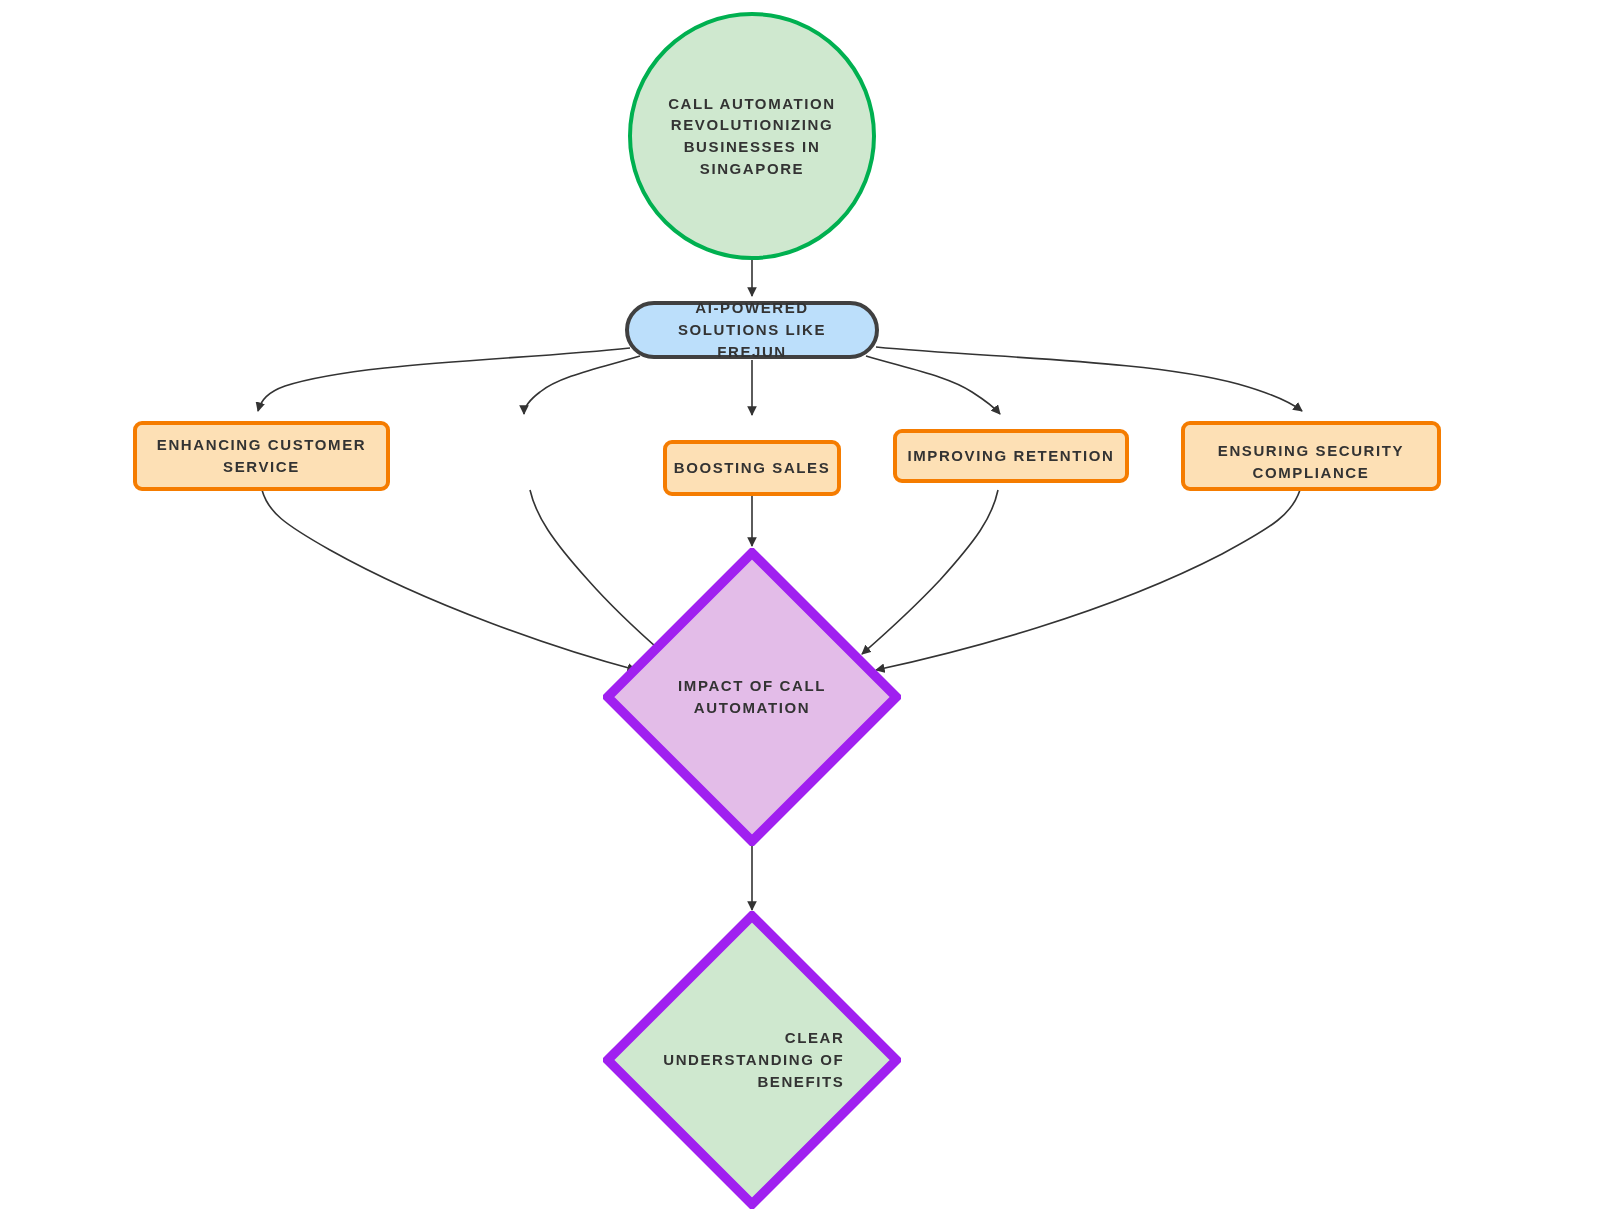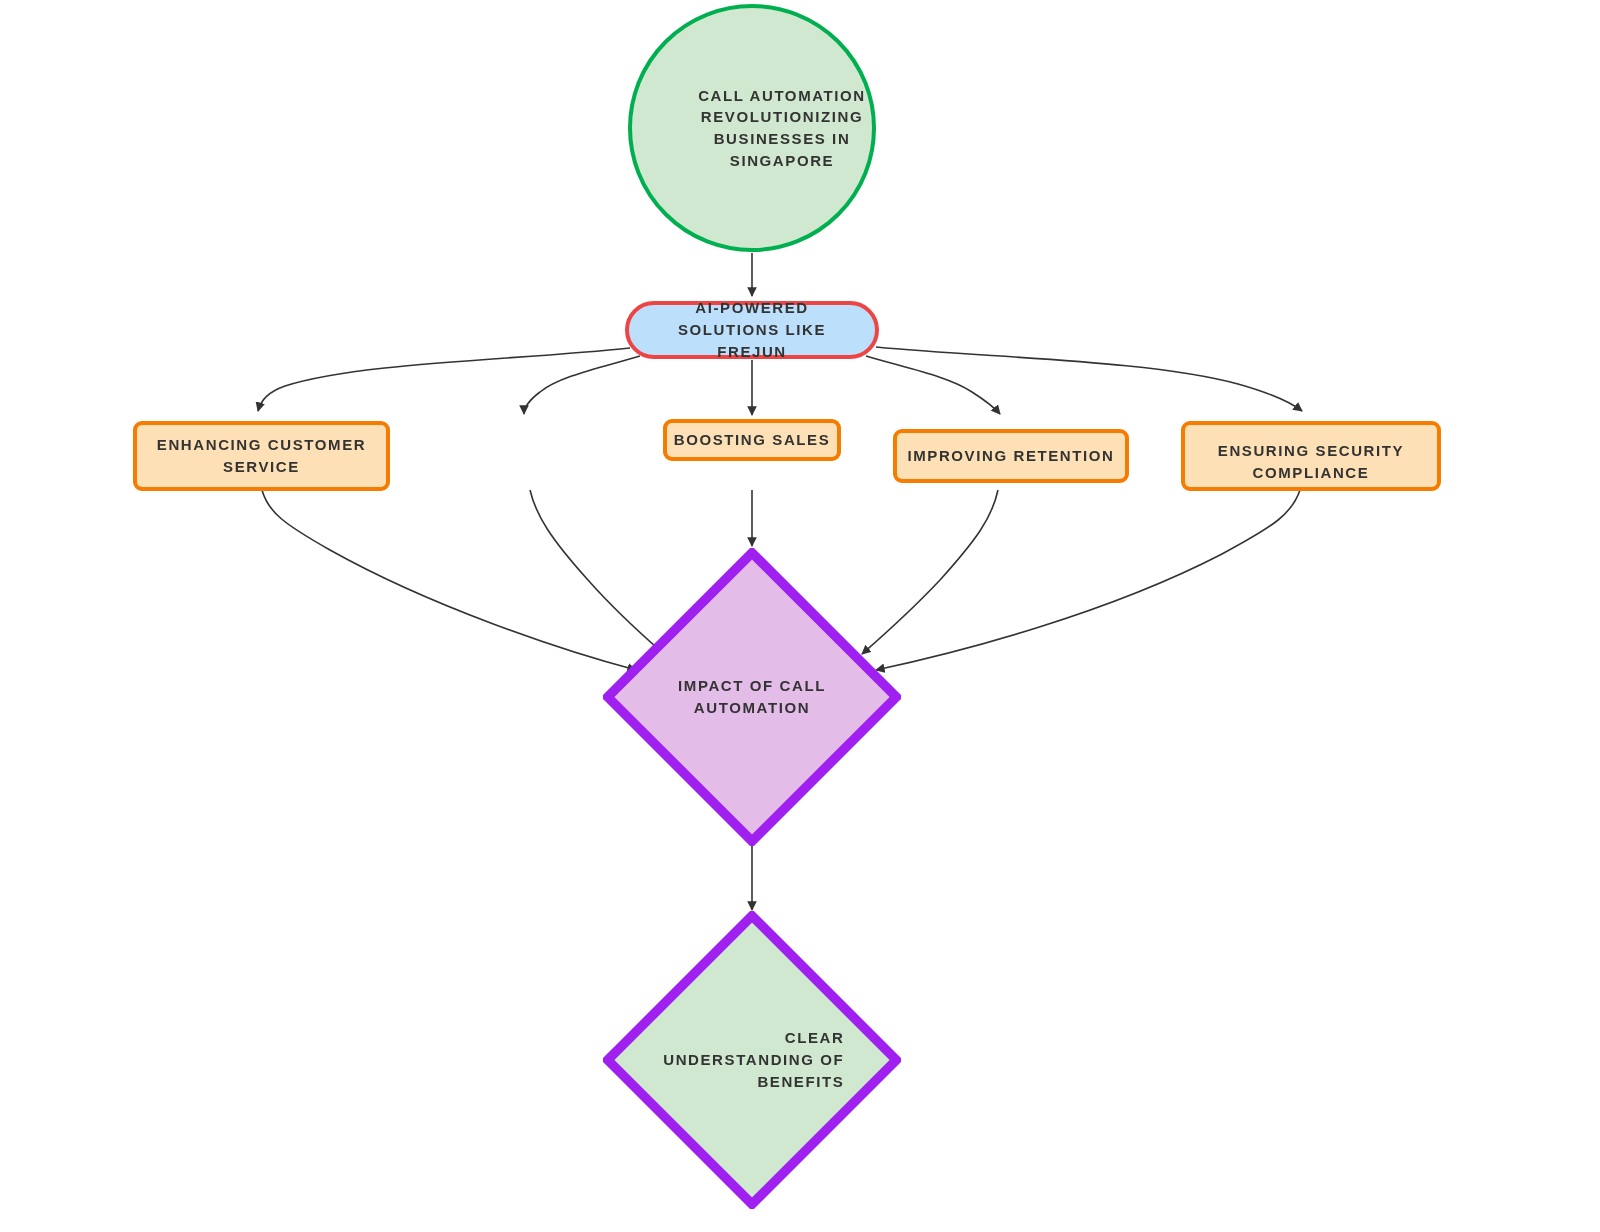--- a/index.html
+++ b/index.html
@@ -52,21 +52,21 @@
   
   .node-circle {
     border-radius: 50%;
     border: 4px solid #00b050;
     background: #cfe8cf;
   }
 
   
   .node-stadium {
     border-radius: 999px;
-    border: 4px solid #ef4444;
+    border: 4px solid #404040;
     background: #bcdffb;
   }
 
   
   .node-rect {
     border-radius: 9px;
     border: 4px solid #f57c00;
     background: #fde0b5;
   }
 
@@ -115,34 +115,34 @@
       <path d="M 262,490 C 268,512 284,524 330,550 C 430,606 560,650 636,670"></path>
       <path d="M 530,490 C 536,516 552,540 588,580 C 618,614 648,640 664,654"></path>
       <path d="M 752,490 L 752,546"></path>
       <path d="M 998,490 C 992,518 976,540 940,580 C 908,614 878,640 862,654"></path>
       <path d="M 1300,490 C 1292,514 1274,526 1222,554 C 1106,614 960,652 876,670"></path>
 
       <path d="M 752,846 L 752,910"></path>
     </g>
   </svg>
 
-  <div class="node node-circle" style="left:628px; top:4px; width:248px; height:248px;justify-content:flex-end;">
+  <div class="node node-circle" style="left:628px; top:12px; width:248px; height:248px;">
     <div class="node-label" style="width:180px;">Call Automation Revolutionizing Businesses in Singapore</div>
   </div>
 
   <div class="node node-stadium" style="left:625px; top:301px; width:254px; height:58px;">
     <div class="node-label" style="width:218px;">AI-Powered Solutions like FreJun</div>
   </div>
 
   <div class="node node-rect" style="left:133px; top:421px; width:257px; height:70px;justify-content:center;">
     <div class="node-label" style="width:215px;">Enhancing Customer Service</div>
   </div>
 
 
-  <div class="node node-rect" style="left:663px; top:419px; width:178px; height:42px;">
+  <div class="node node-rect" style="left:663px; top:440px; width:178px; height:56px;">
     <div class="node-label" style="width:166px;">Boosting Sales</div>
   </div>
 
   <div class="node node-rect" style="left:893px; top:429px; width:236px; height:54px;">
     <div class="node-label" style="width:224px;">Improving Retention</div>
   </div>
 
   <div class="node node-rect" style="left:1181px; top:421px; width:260px; height:70px;">
     <div class="node-label" style="width:220px;margin-top:12px;">Ensuring Security Compliance</div>
   </div>

